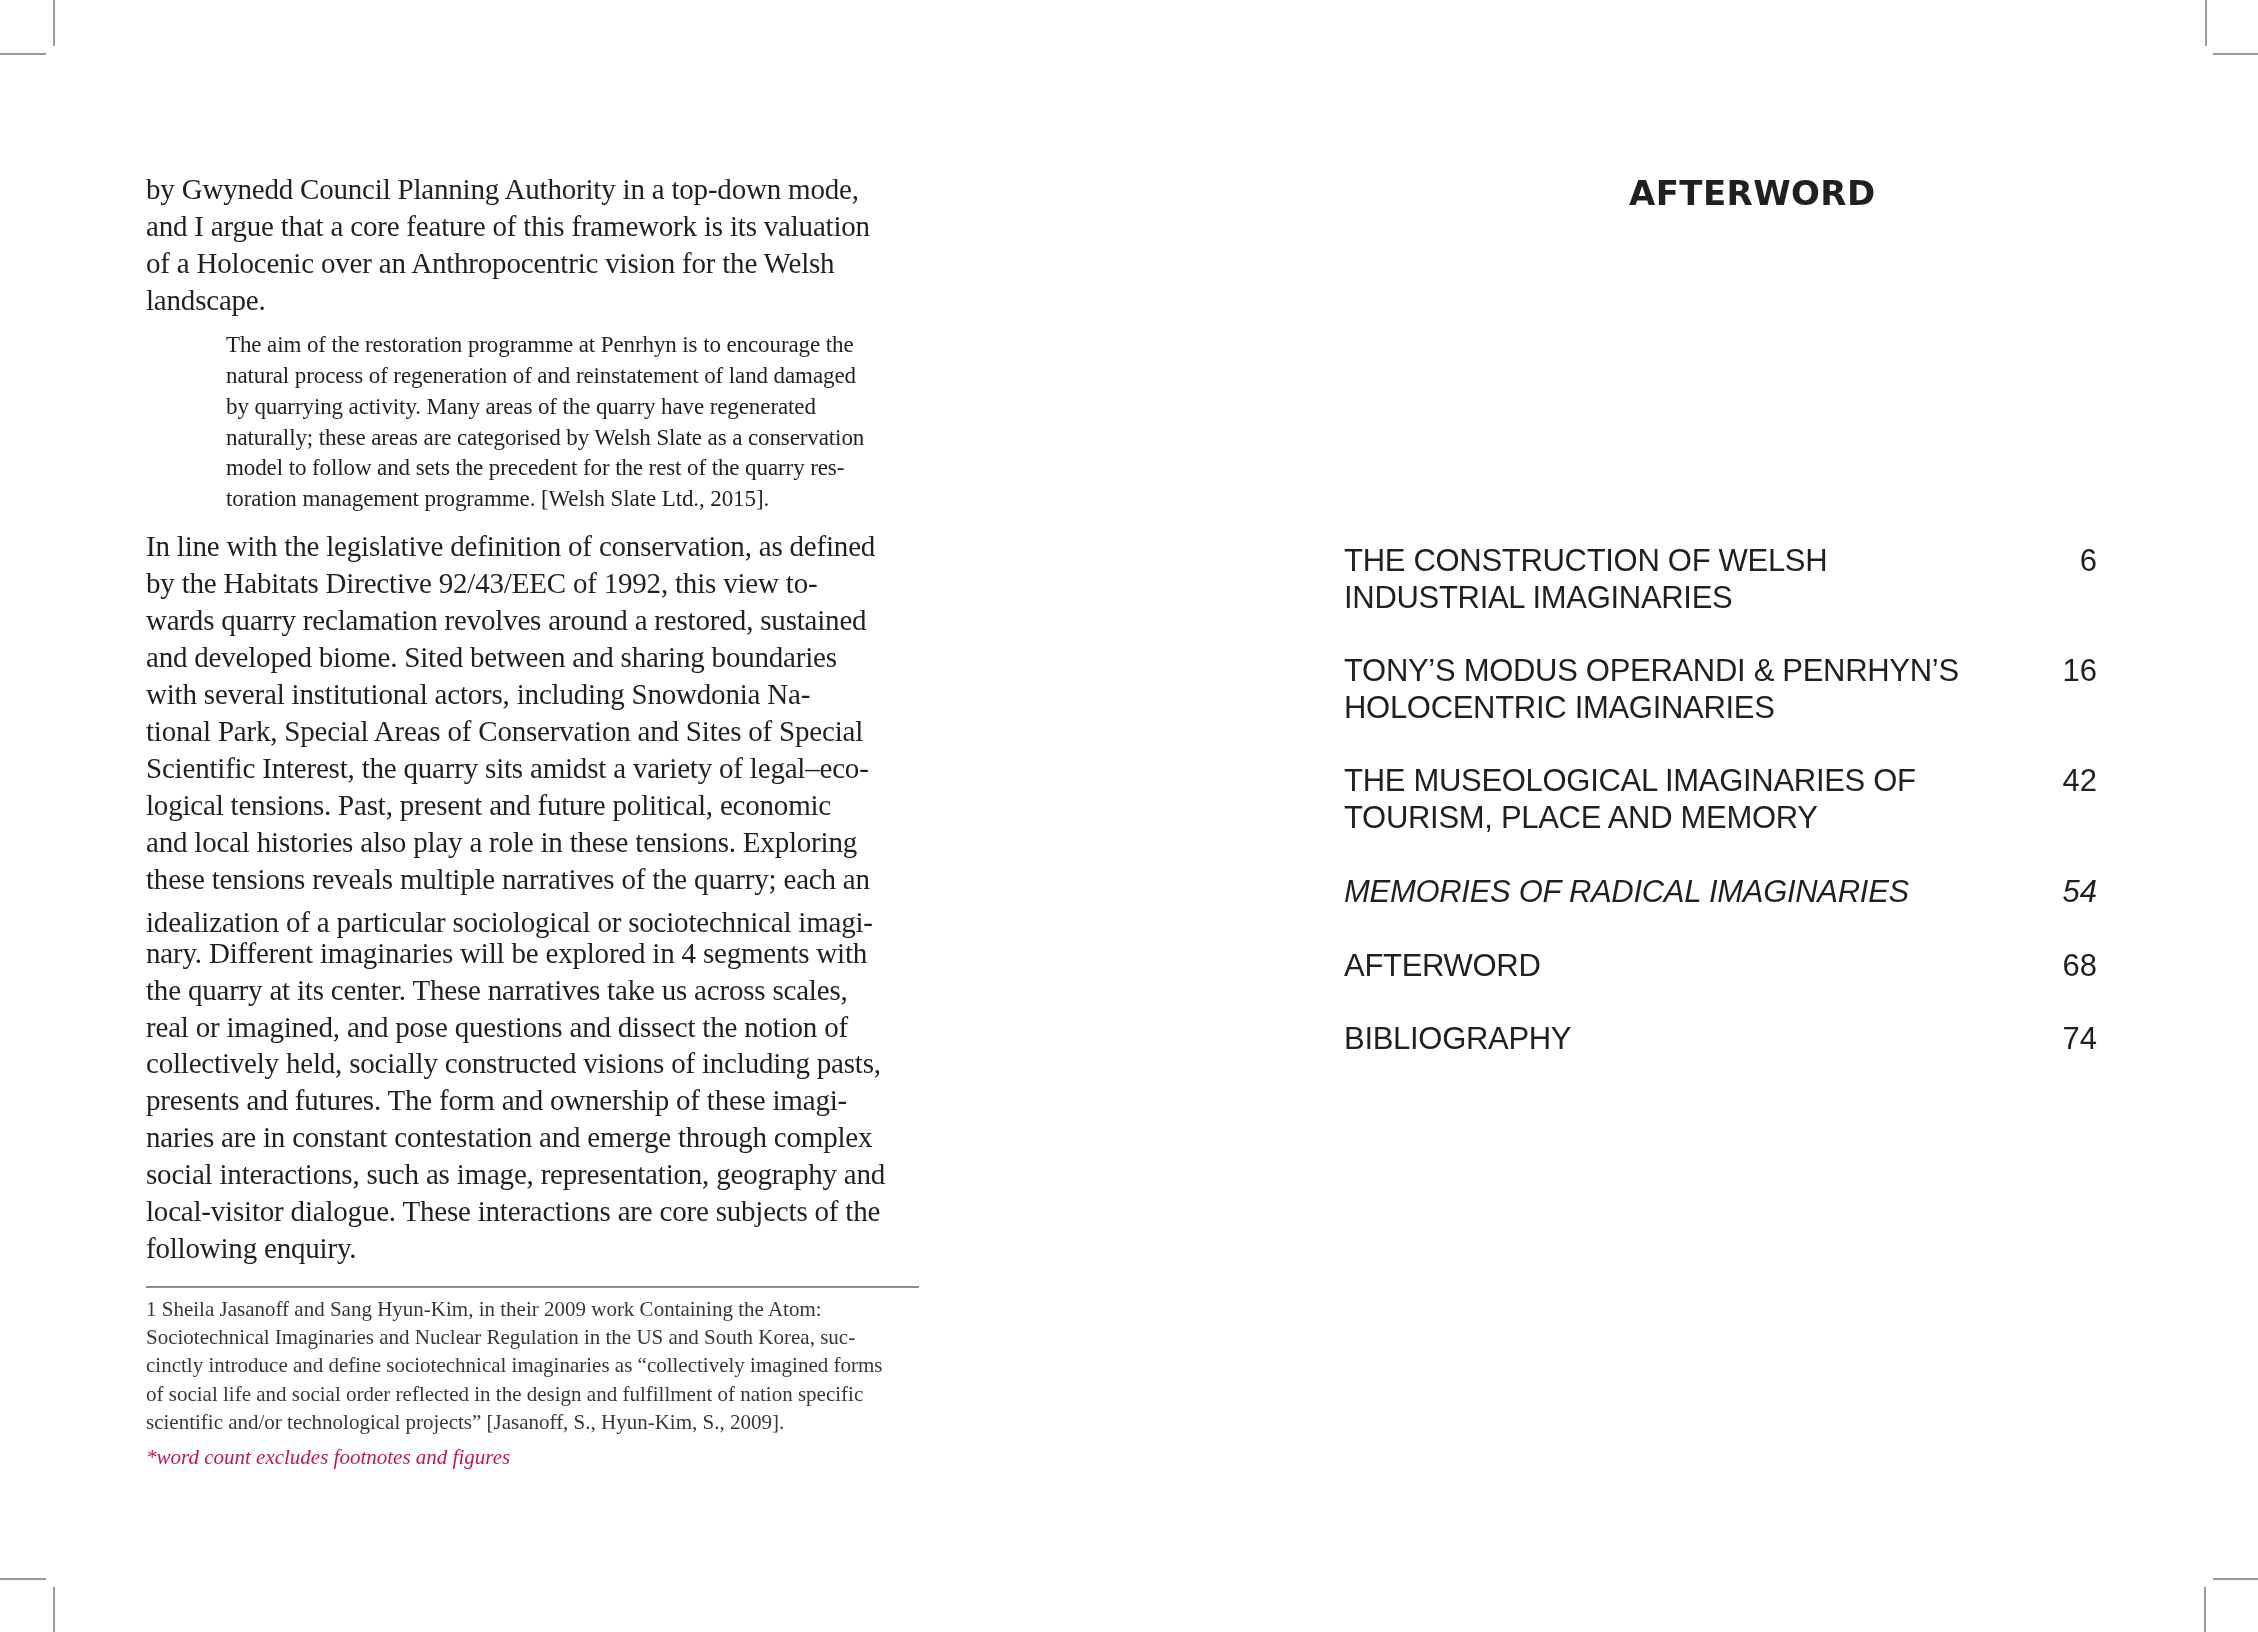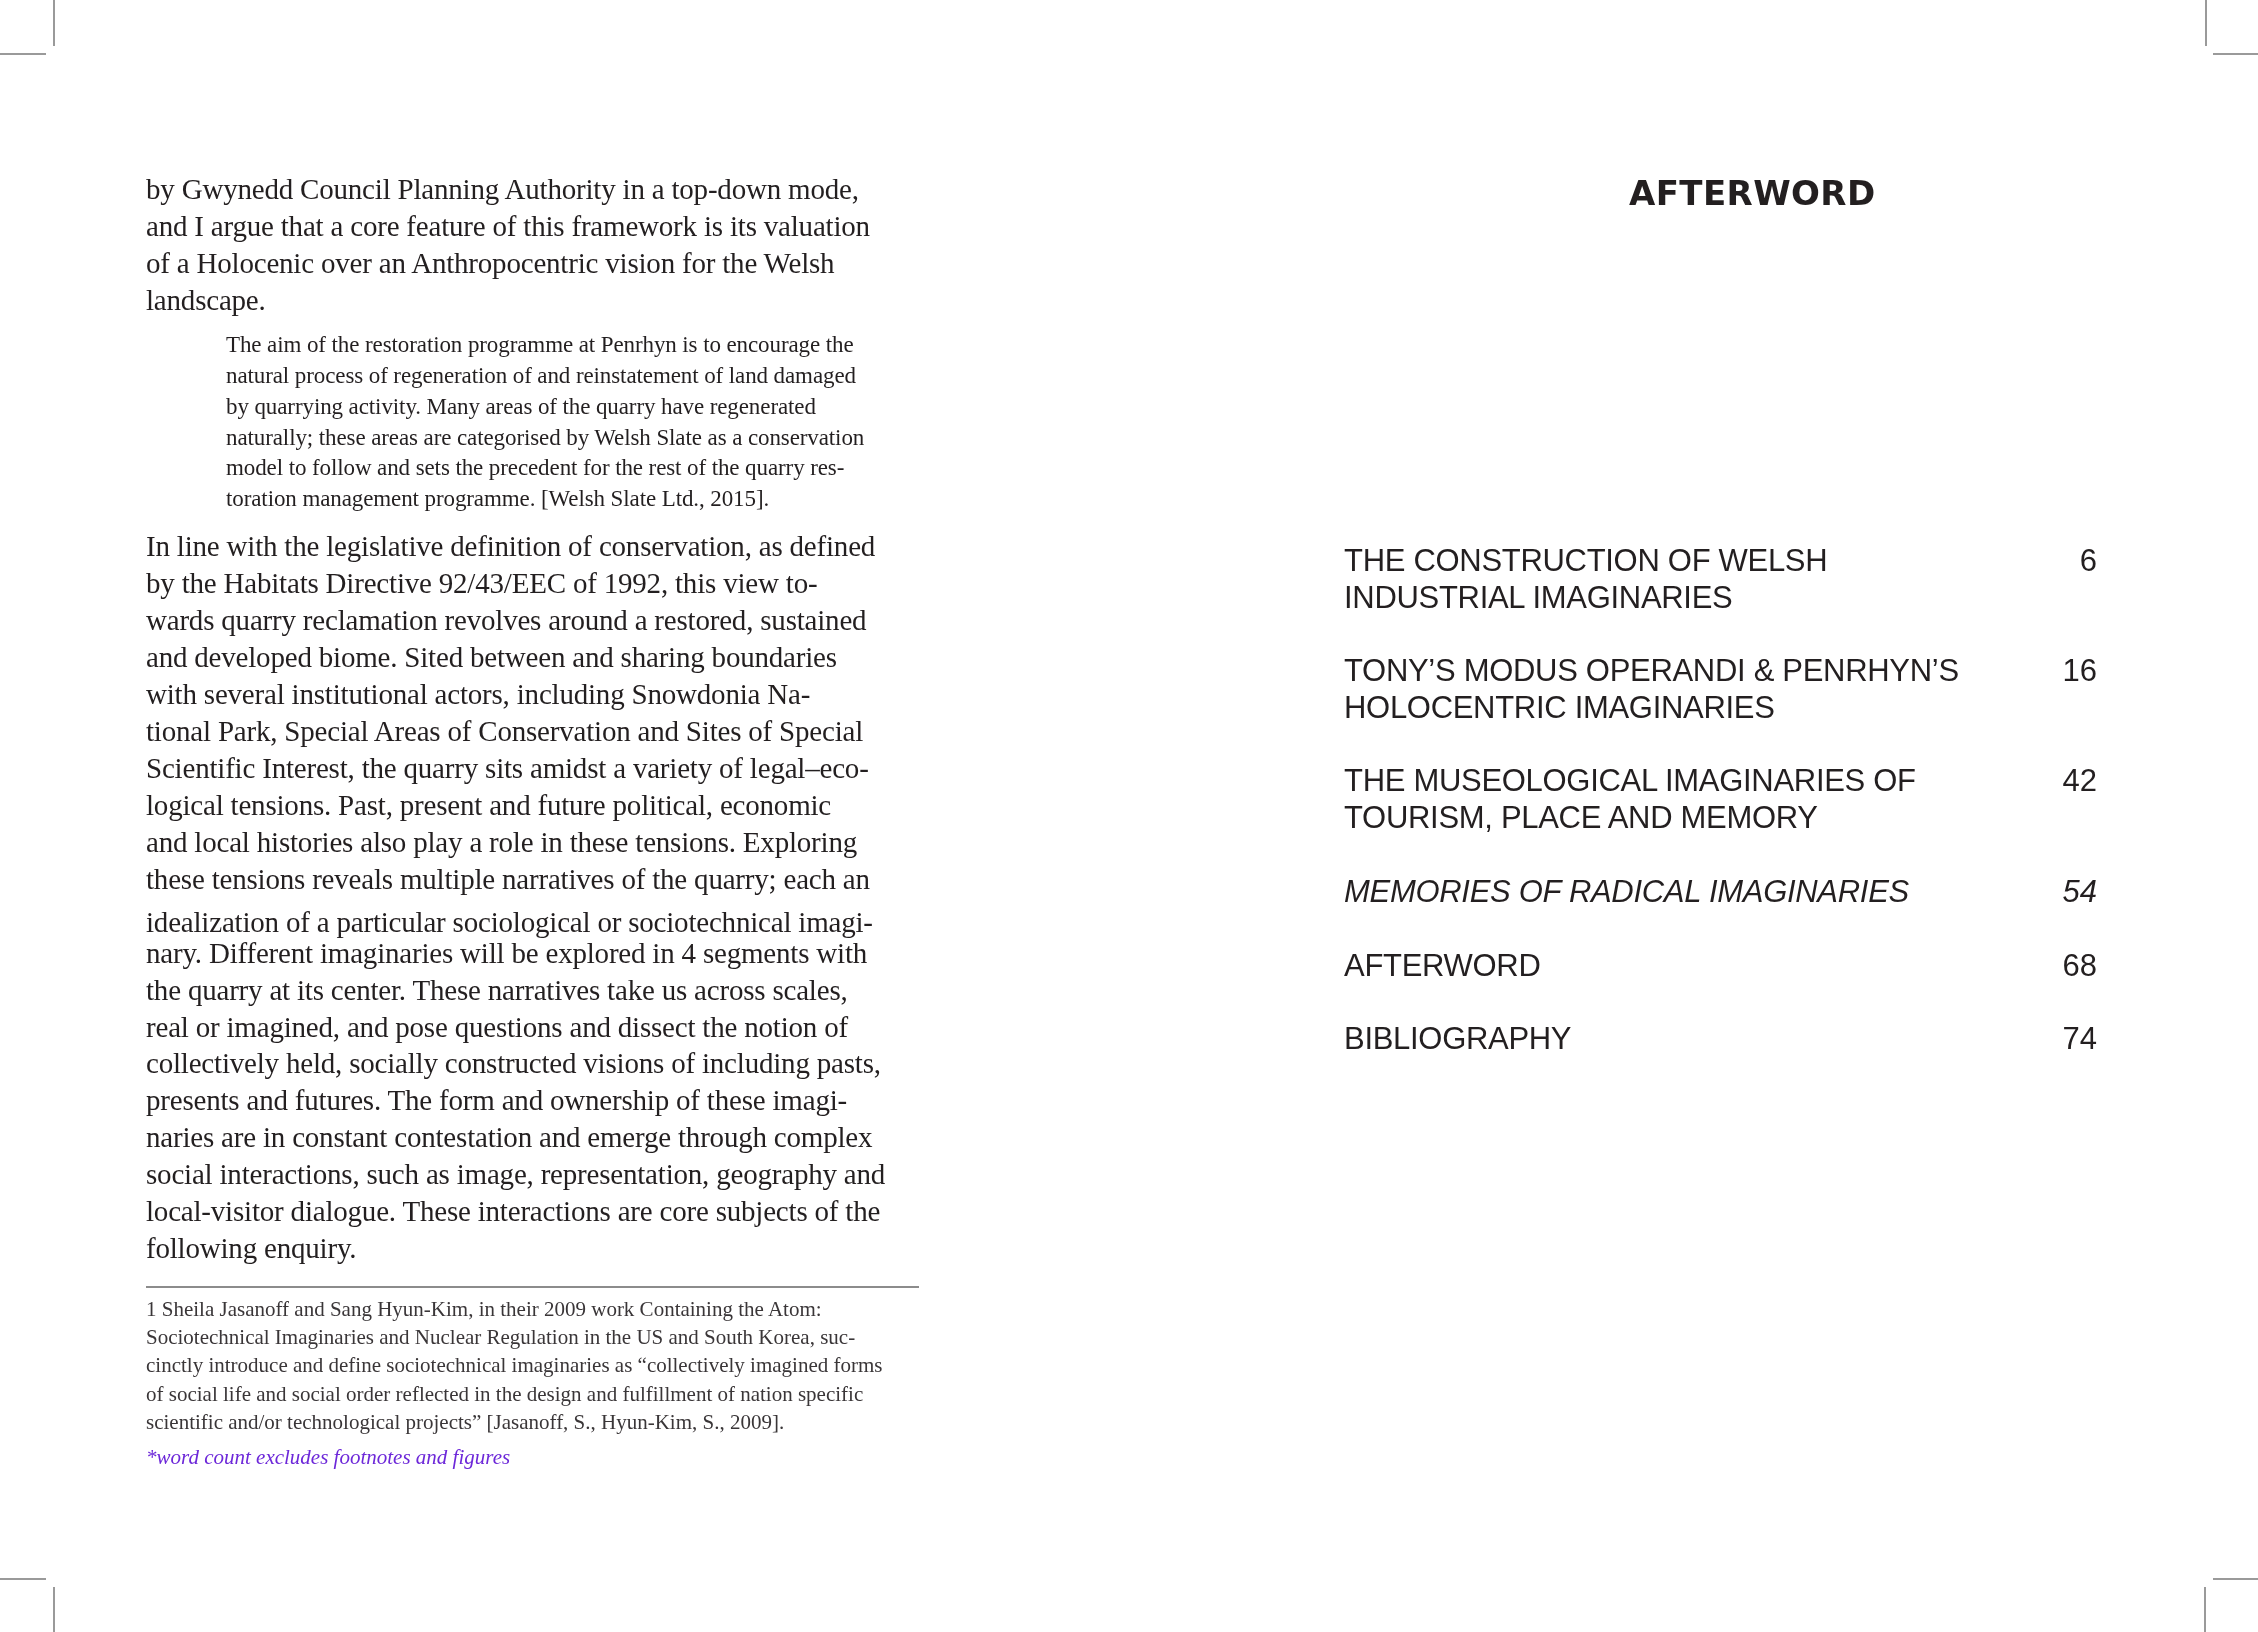--- a/index.html
+++ b/index.html
@@ -65,21 +65,21 @@
       height: 1.8px;
       background: #8c8c8c;
     }
     .wordcount-note {
       position: absolute;
       left: 146px;
       top: 1447px;
       font-family: "Liberation Serif", "DejaVu Serif", serif;
       font-style: italic;
       font-size: 21px;
-      color: #6d28d9;
+      color: #be185d;
       white-space: nowrap;
       line-height: 1;
       text-align: right;
     }
 
     
     .right-page {
       position: absolute;
       left: 1129px; top: 0;
       width: 1129px; height: 1633px;

